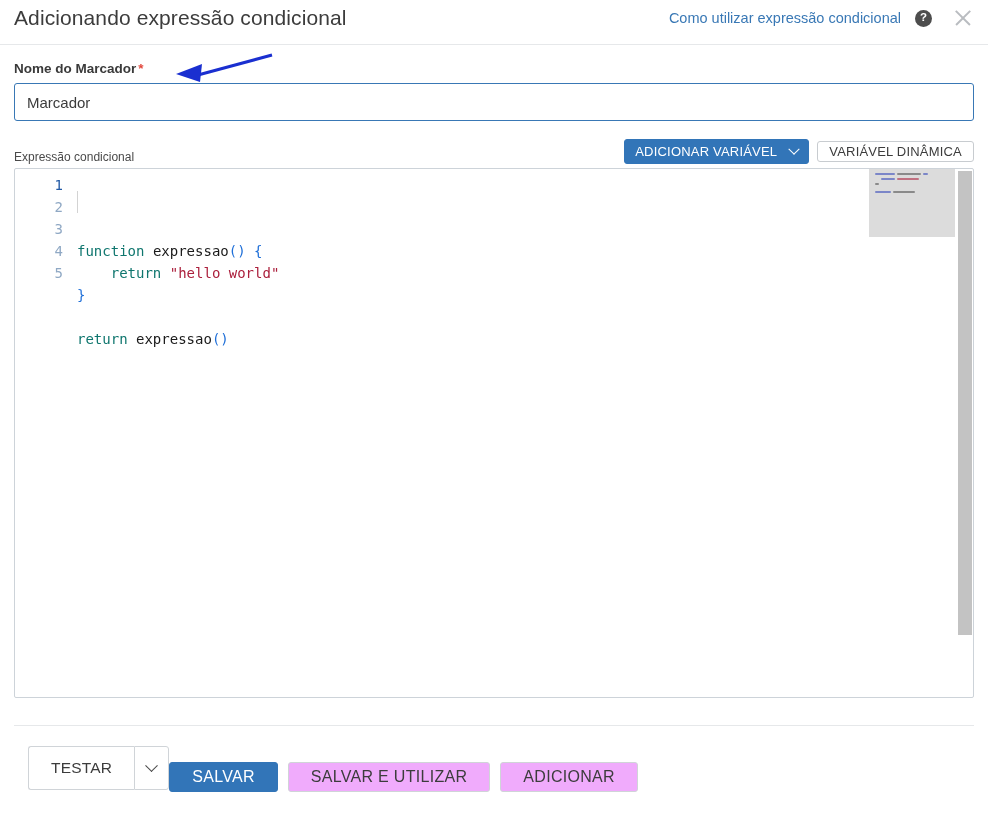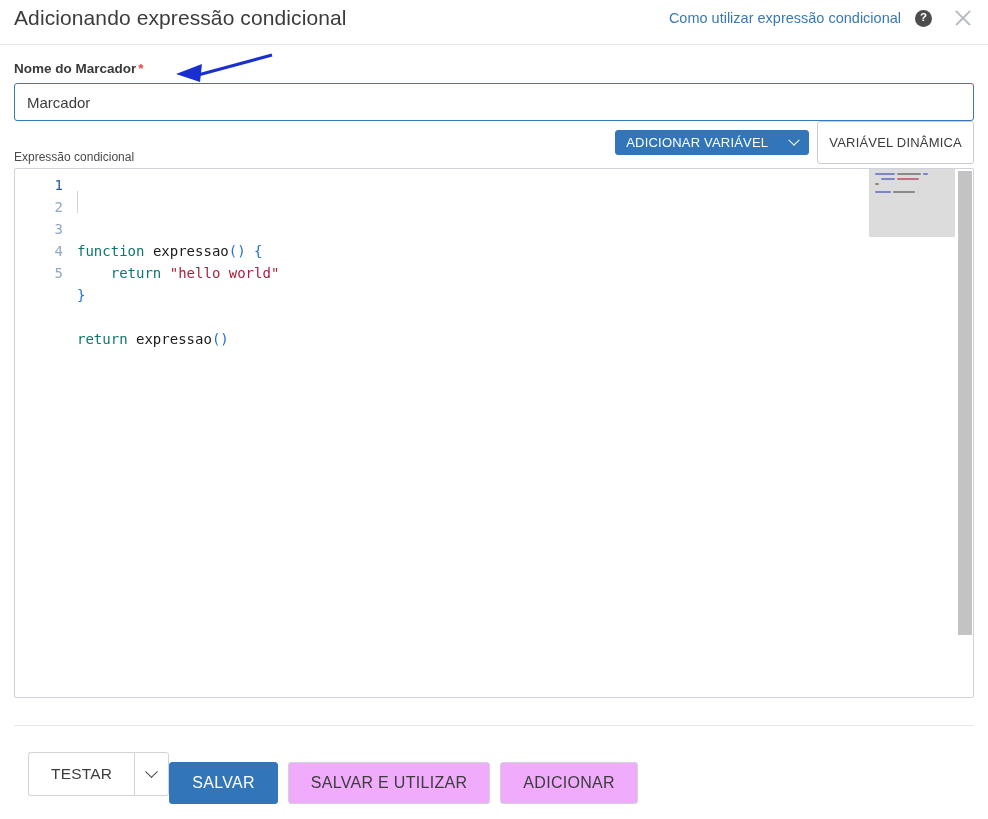--- a/index.html
+++ b/index.html
@@ -137,27 +137,27 @@
     display: inline-flex;
     align-items: center;
     justify-content: center;
   }
   .btn-primary {
     background: #3275b8;
     color: #ffffff;
     border: 1px solid #3275b8;
     height: 25px;
     padding: 0 10px;
-    gap: 22px;
+    gap: 13px;
   }
   .btn-outline {
     background: #ffffff;
     color: #3c3c3c;
     border: 1px solid #c8ccd0;
-    height: 43px;
+    height: 21px;
     padding: 0 11px;
   }
   .chev {
     display: inline-block;
     width: 7px;
     height: 7px;
     border-right: 1.6px solid currentColor;
     border-bottom: 1.6px solid currentColor;
     transform: rotate(45deg) translate(-2px,-2px);
   }
@@ -273,21 +273,21 @@
     border-radius: 0 3px 3px 0;
     background: #fff;
     display: flex;
     align-items: center;
     justify-content: center;
     cursor: pointer;
   }
   .split-arrow .chev { color: #4a4a4a; width: 8px; height: 8px; }
   .footer-right { display: flex; gap: 10px; }
   .fbtn {
-    height: 42px;
+    height: 30px;
     padding: 0 22px;
     font-size: 16px;
     letter-spacing: 0.3px;
     border-radius: 3px;
     font-family: "Liberation Sans", sans-serif;
     display: flex;
     align-items: center;
     cursor: pointer;
     box-sizing: border-box;
     margin-top: 18px;

